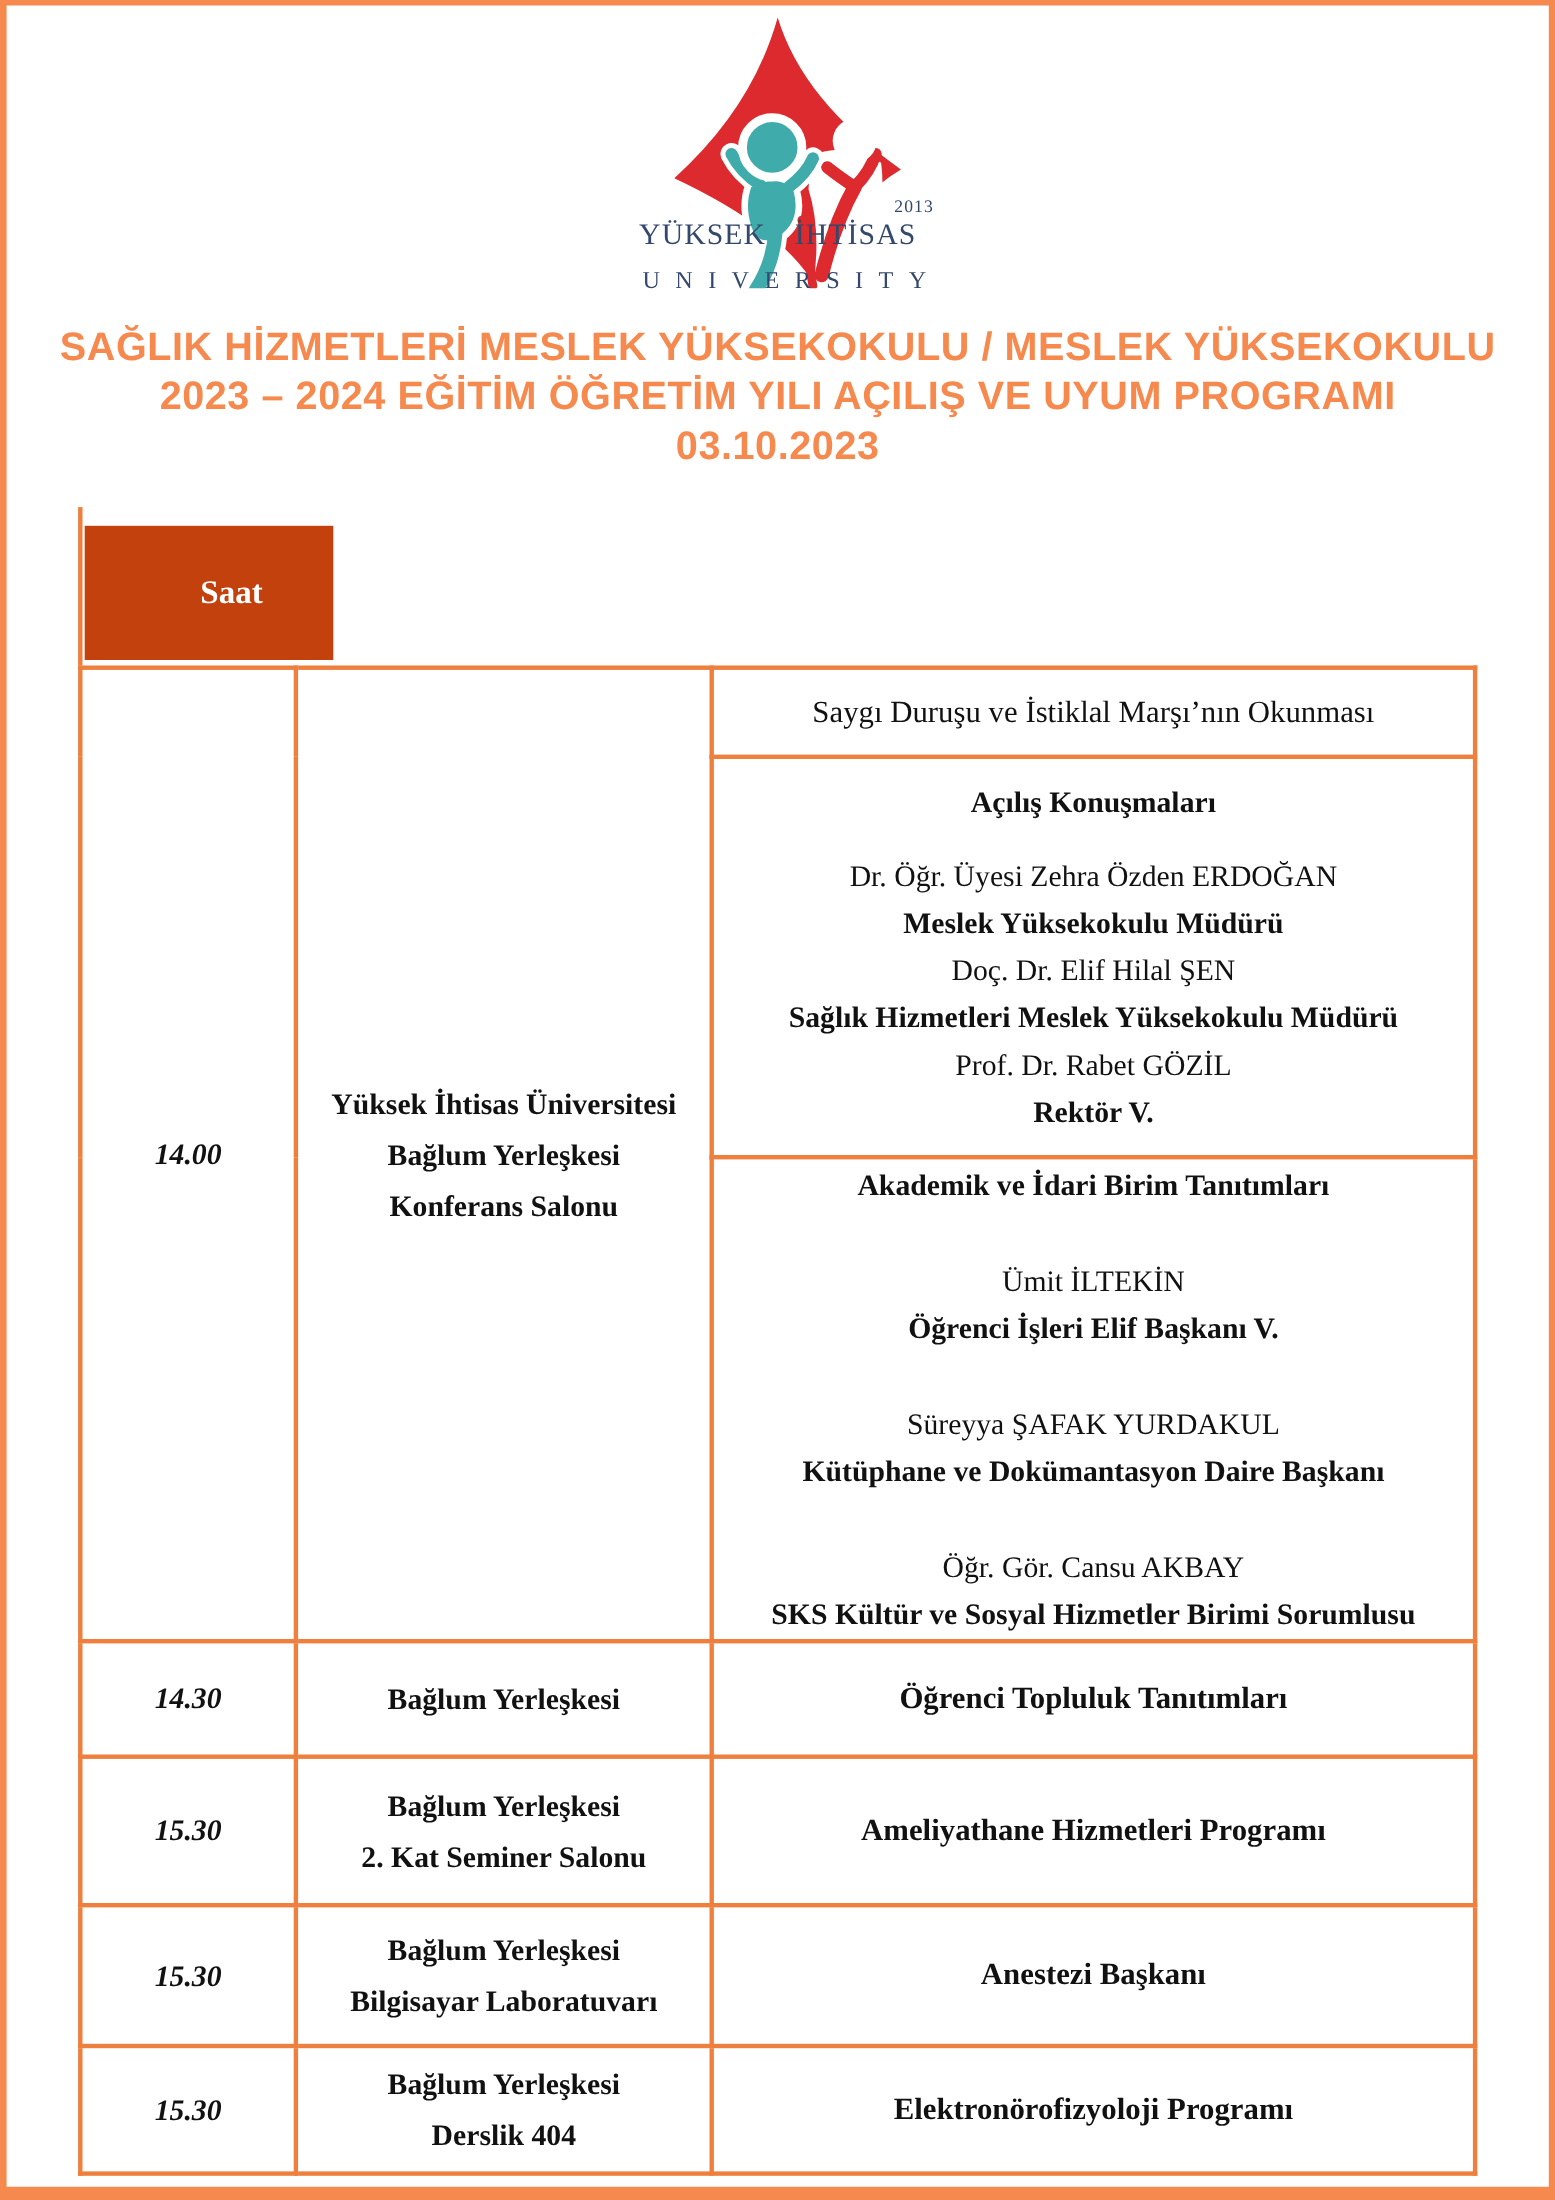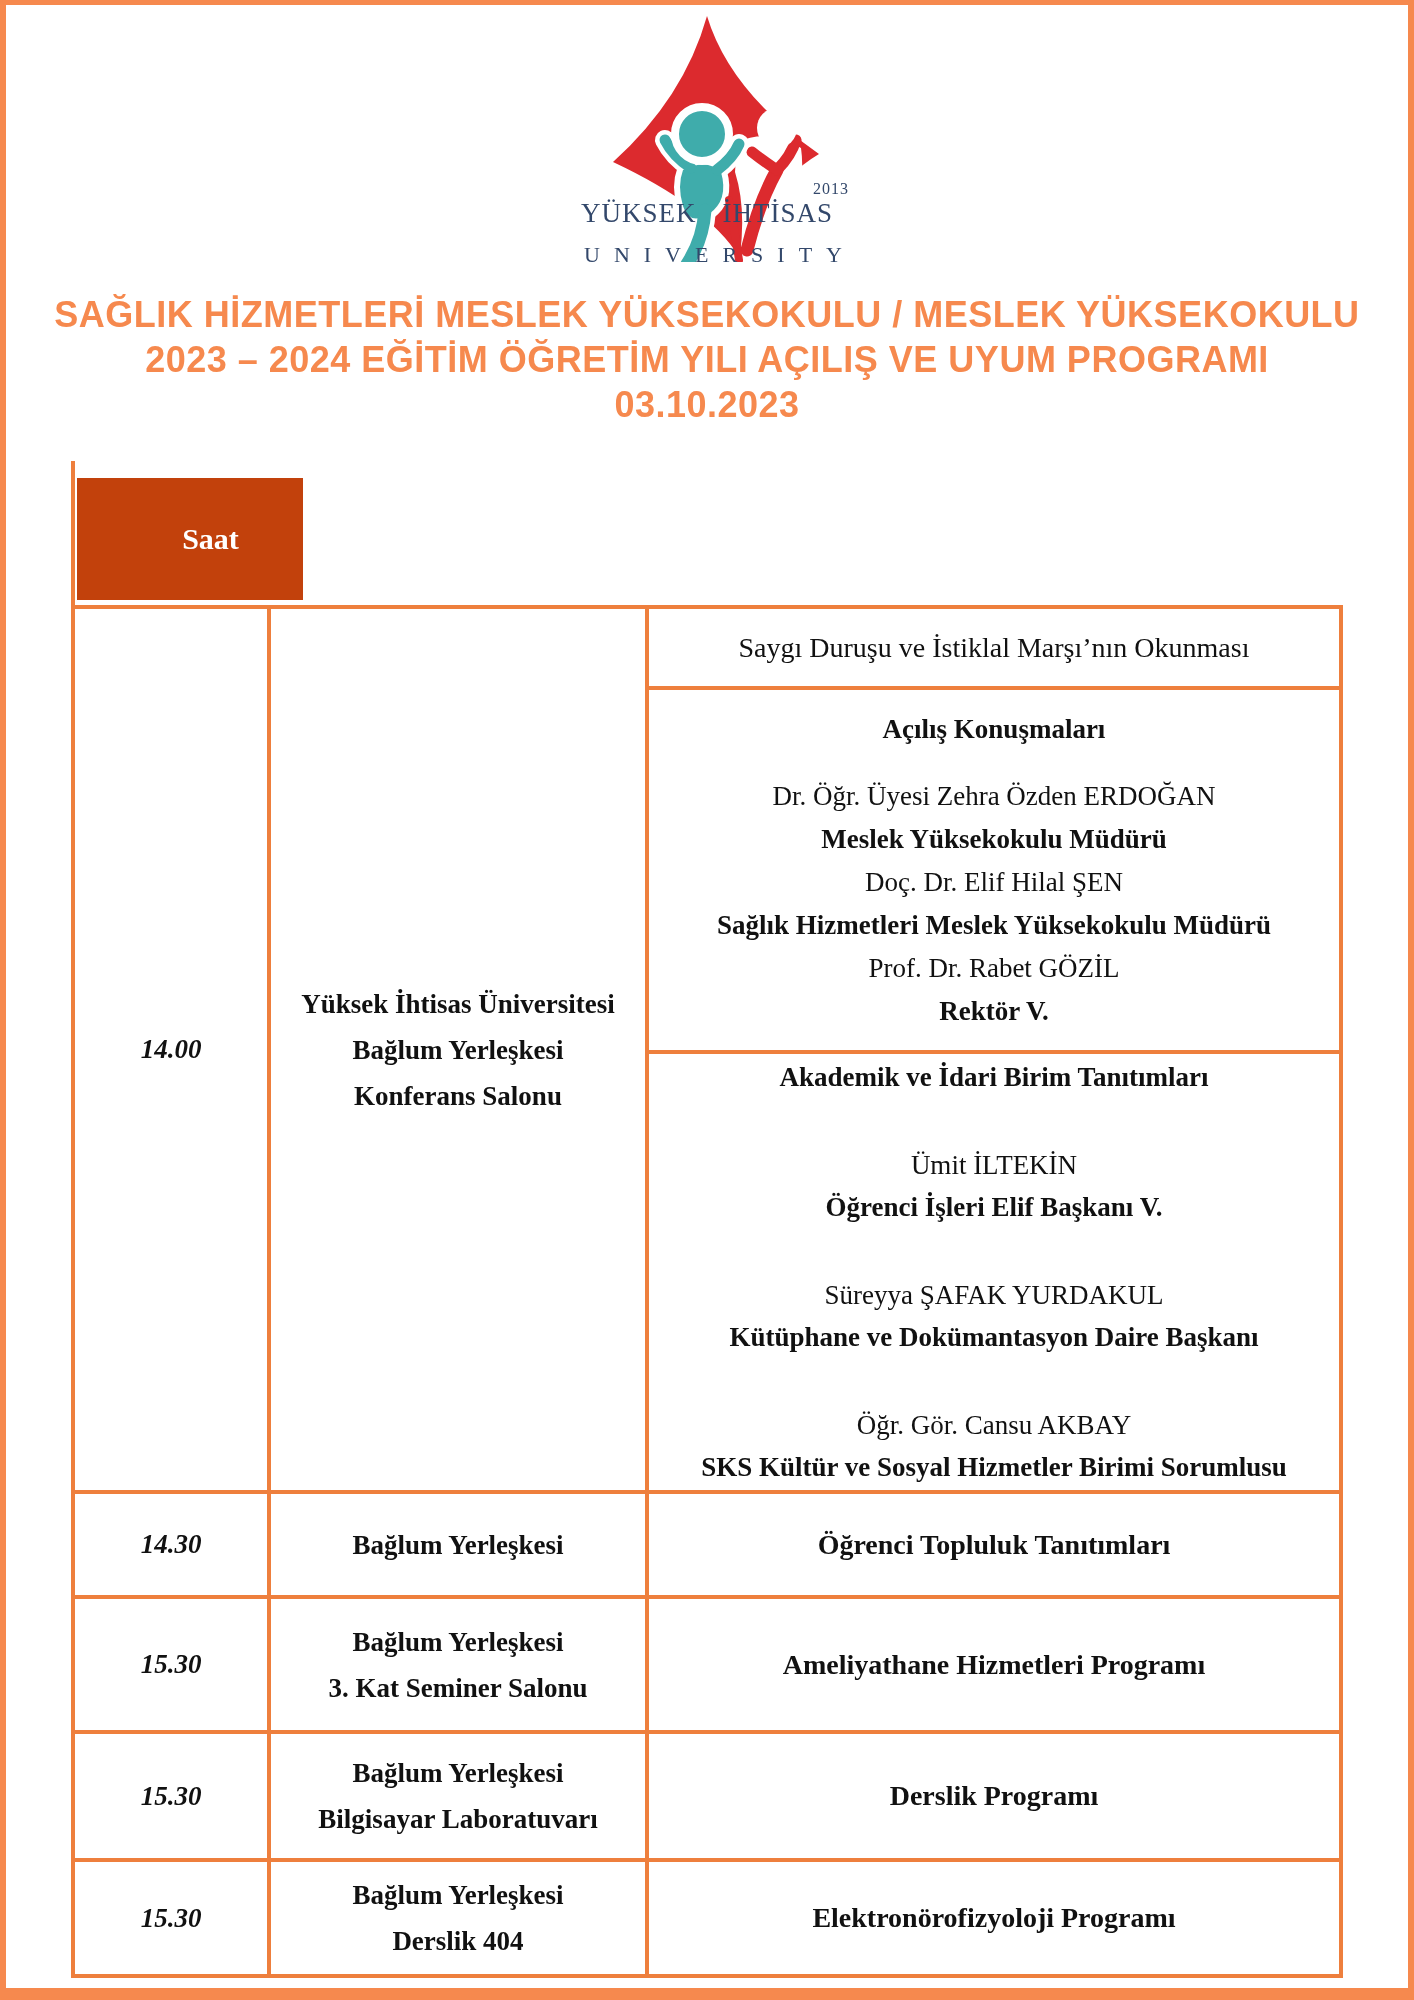--- a/index.html
+++ b/index.html
@@ -173,32 +173,32 @@
       <td>
         <div class="place">Bağlum Yerleşkesi</div>
       </td>
       <td class="mid-prog">Öğrenci Topluluk Tanıtımları</td>
     </tr>
 
     <tr>
       <td class="time h-r3">15.30</td>
       <td>
         <div class="place">Bağlum Yerleşkesi</div>
-        <div class="place">3. Kat Seminer Salonu</div>
+        <div class="place">2. Kat Seminer Salonu</div>
       </td>
       <td class="top-prog">Ameliyathane Hizmetleri Programı</td>
     </tr>
 
     <tr>
       <td class="time h-r4">15.30</td>
       <td>
         <div class="place">Bağlum Yerleşkesi</div>
         <div class="place">Bilgisayar Laboratuvarı</div>
       </td>
-      <td class="top-prog">Derslik Programı</td>
+      <td class="top-prog">Anestezi Başkanı</td>
     </tr>
 
     <tr>
       <td class="time h-r5">15.30</td>
       <td>
         <div class="place">Bağlum Yerleşkesi</div>
         <div class="place">Derslik 404</div>
       </td>
       <td class="top-prog">Elektronörofizyoloji Programı</td>
     </tr>

